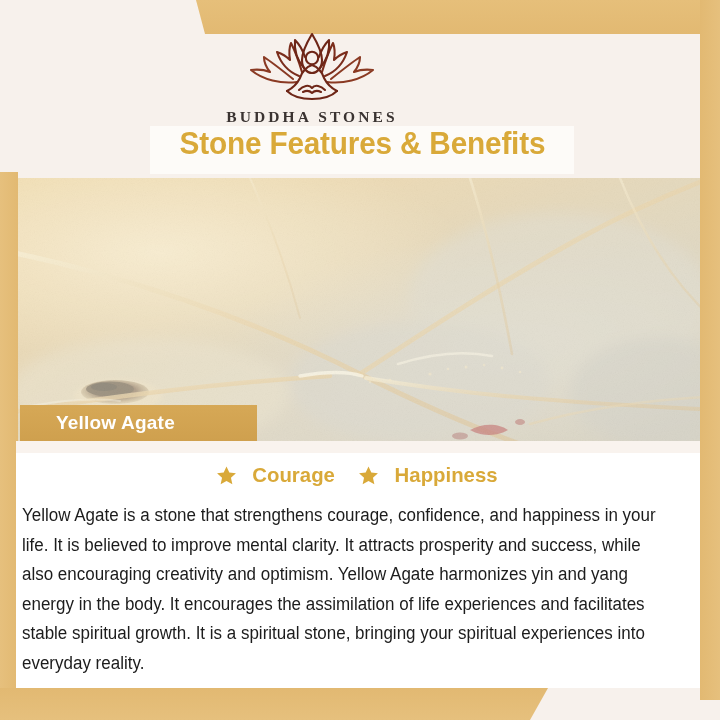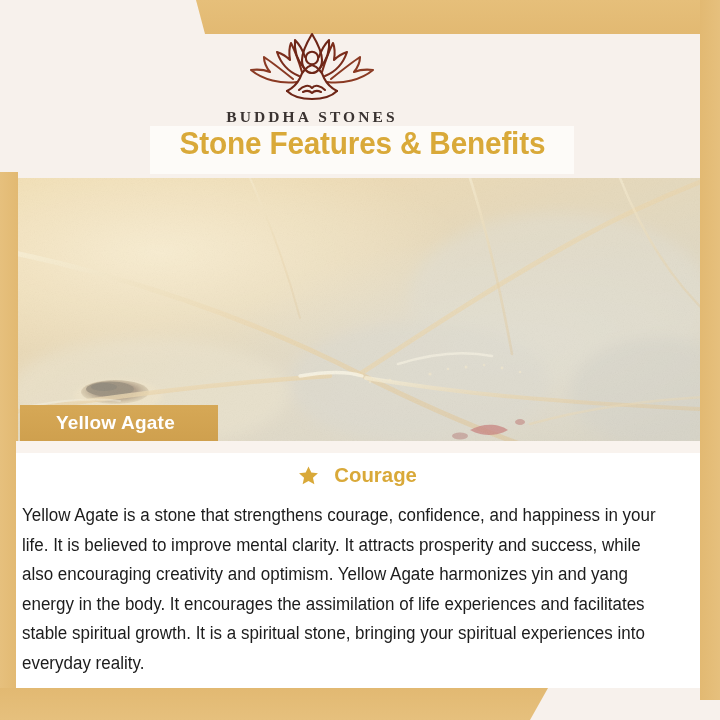--- a/index.html
+++ b/index.html
@@ -68,21 +68,21 @@
 
   
   .stone{
     position:absolute;top:178px;left:0;width:720px;height:266px;
     overflow:hidden;z-index:1;
     background:#d8ab53;
   }
   .stone svg{display:block;width:720px;height:266px;}
 
   .stone-label{
-    position:absolute;left:20px;top:405px;width:198px;height:36px;
+    position:absolute;left:20px;top:405px;width:237px;height:36px;
     background:linear-gradient(180deg,#d6a856 0%,#cfa04e 100%);
     display:flex;align-items:center;
     z-index:5;
   }
   .stone-label span{
     color:#ffffff;font-size:19px;font-weight:bold;margin-left:36px;
     letter-spacing:.2px;
   }
 
   
@@ -271,18 +271,24 @@
   <div class="content">
     <div class="content-top-tint"></div>
 
     <div class="benefits">
       <div class="benefit">
         <svg class="star" viewBox="0 0 24 24">
           <polygon points="12,1.6 15.2,8.6 22.8,9.4 17.1,14.5 18.7,22 12,18.2 5.3,22 6.9,14.5 1.2,9.4 8.8,8.6" fill="#d9a939"></polygon>
         </svg>
         <span class="benefit-label">Courage</span>
       </div>
+      <div class="benefit">
+        <svg class="star" viewBox="0 0 24 24">
+          <polygon points="12,1.6 15.2,8.6 22.8,9.4 17.1,14.5 18.7,22 12,18.2 5.3,22 6.9,14.5 1.2,9.4 8.8,8.6" fill="#d9a939"></polygon>
+        </svg>
+        <span class="benefit-label">Happiness</span>
+      </div>
     </div>
 
     <div class="body-text">Yellow Agate is a stone that strengthens courage, confidence, and happiness in your life. It is believed to improve mental clarity. It attracts prosperity and success, while also encouraging creativity and optimism. Yellow Agate harmonizes yin and yang energy in the body. It encourages the assimilation of life experiences and facilitates stable spiritual growth. It is a spiritual stone, bringing your spiritual experiences into everyday reality.</div>
   </div>
 
 </div>
 
 </body></html>

